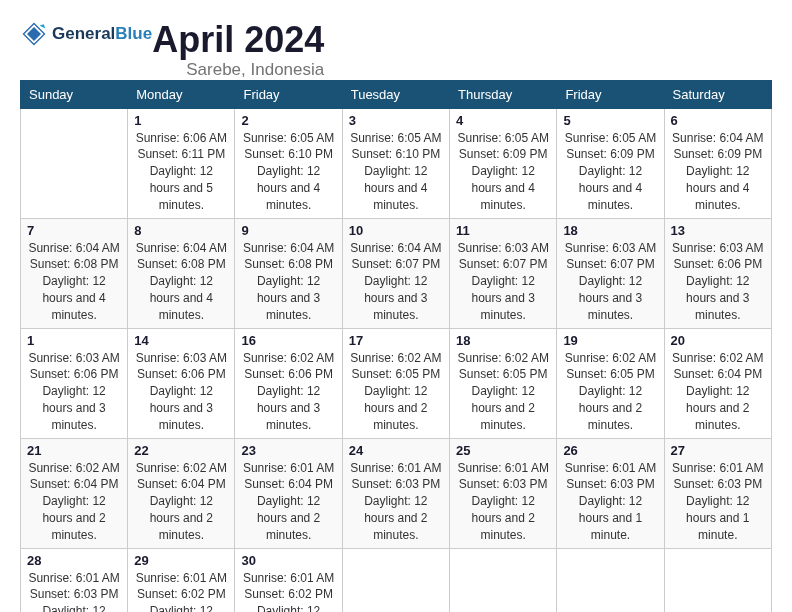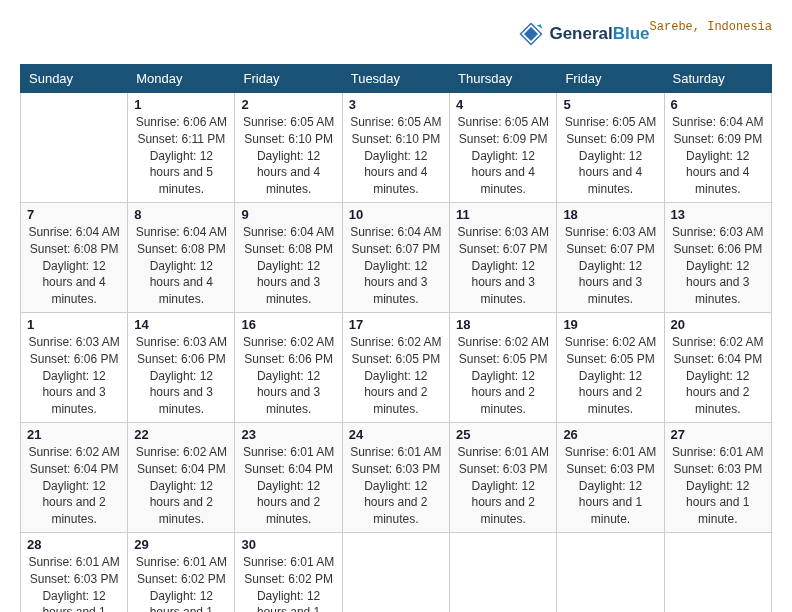--- a/index.html
+++ b/index.html
@@ -5,46 +5,45 @@
     * { box-sizing: border-box; margin: 0; padding: 0; }
     body {
       font-family: Arial, sans-serif;
       background: #fff;
       width: 792px;
       min-height: 612px;
       padding: 20px;
     }
     .header {
       display: flex;
-      justify-content: flex-end;
+      justify-content: flex-start;
       align-items: flex-start;
-      margin-bottom: 16px;
+      margin-bottom: 0;
     }
     .logo {
       display: flex;
       align-items: center;
       gap: 4px;
     }
     .logo-icon {
       width: 28px;
       height: 28px;
     }
     .title-block {
       text-align: right;
     }
     .month-title {
       font-size: 36px;
       font-weight: bold;
       color: #1a1a2e;
       line-height: 1.1;
     }
     .subtitle {
-      font-size: 12px;
-      color: #a16207;
-      font-family: Liberation Mono, monospace;
+      font-size: 17px;
+      color: #737373;
     }
     .calendar {
       width: 100%;
       border-collapse: collapse;
       font-size: 11px;
     }
     .calendar th {
       background-color: #1a5276;
       color: #fff;
       text-align: left;
@@ -89,20 +88,21 @@
     <svg class="logo-icon" viewBox="0 0 40 40">
       <path d="M20 5 L35 20 L20 35 L5 20 Z" fill="none" stroke="#2b6cb0" stroke-width="2"></path>
       <path d="M20 10 L30 20 L20 30 L10 20 Z" fill="#2b6cb0"></path>
       <path d="M28 8 L36 12 L34 6 Z" fill="#1a9cd8"></path>
     </svg>
     <div>
       <div style="font-size:17px;font-weight:bold;color:#1a3a5c;">General<span style="color:#2980b9;">Blue</span></div>
     </div>
   </div>
   <div class="title-block">
+    <div class="month-title">April 2024</div>
     <div class="subtitle">Sarebe, Indonesia</div>
   </div>
 </div>
 
 <table class="calendar">
   <thead>
     <tr>
     <th>Sunday</th>
         <th>Monday</th>
         <th>Friday</th>

